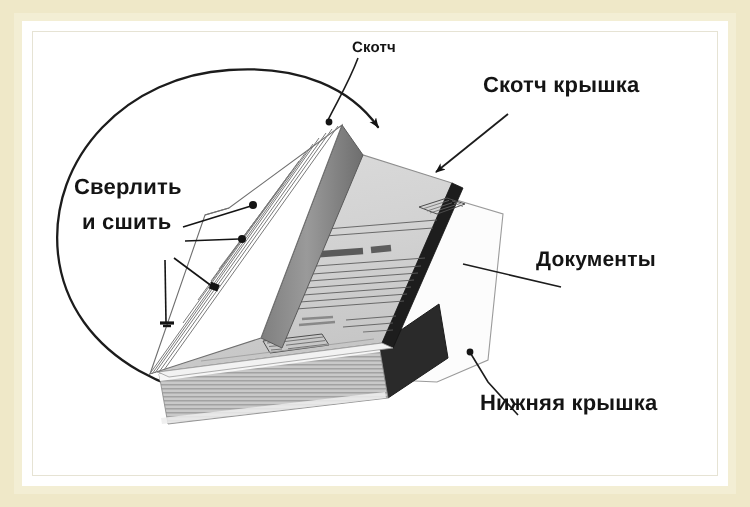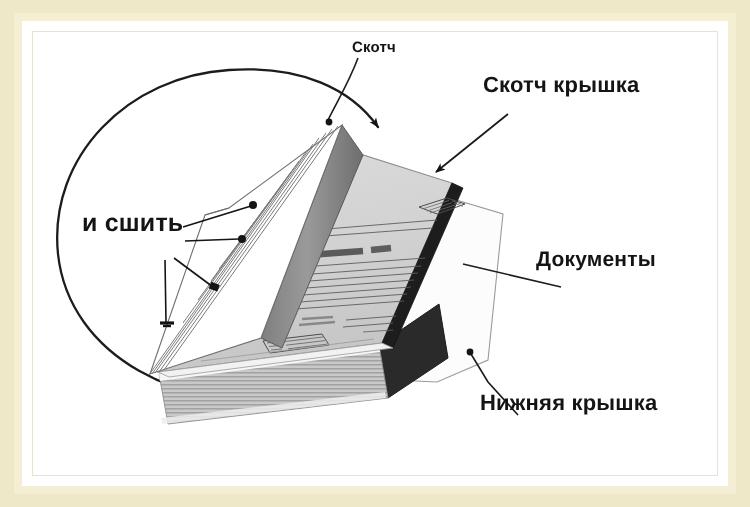--- a/index.html
+++ b/index.html
@@ -59,21 +59,21 @@
     color: #141414;
     font-weight: 700;
     letter-spacing: .2px;
     white-space: nowrap;
     line-height: 1;
     text-rendering: geometricPrecision;
   }
   .lbl-tape       { left: 340px; top: 40px;  font-size: 15px; margin-left: 12px; }
   .lbl-topcover   { left: 483px; top: 74px;  font-size: 22px; }
   .lbl-drill1     { left: 74px;  top: 176px; font-size: 22px; }
-  .lbl-drill2     { left: 82px;  top: 211px; font-size: 25px; }
+  .lbl-drill2     { left: 82px;  top: 211px; font-size: 22px; }
   .lbl-documents  { left: 536px; top: 249px; font-size: 21px; }
   .lbl-botcover   { left: 480px; top: 392px; font-size: 22px; }
 </style>
 </head>
 <body>
 
 <div id="page">
 
   <div class="mat-outer"></div>
   <div class="mat-inner-band"></div>
@@ -234,17 +234,18 @@
 
       <g>
         <path d="M 485 383 L 455 350 L 438 322" fill="none" stroke="#1c1c1c" stroke-width="1.6"></path>
         <circle cx="437" cy="320" r="3.4" fill="#141414"></circle>
       </g>
     </svg>
   </div>
 
   <div class="label lbl-tape">Скотч</div>
   <div class="label lbl-topcover">Скотч крышка</div>
+  <div class="label lbl-drill1">Сверлить</div>
   <div class="label lbl-drill2">и сшить</div>
   <div class="label lbl-botcover">Нижняя крышка</div>
   <div class="label lbl-documents">Документы</div>
 
 </div>
 
 </body></html>

